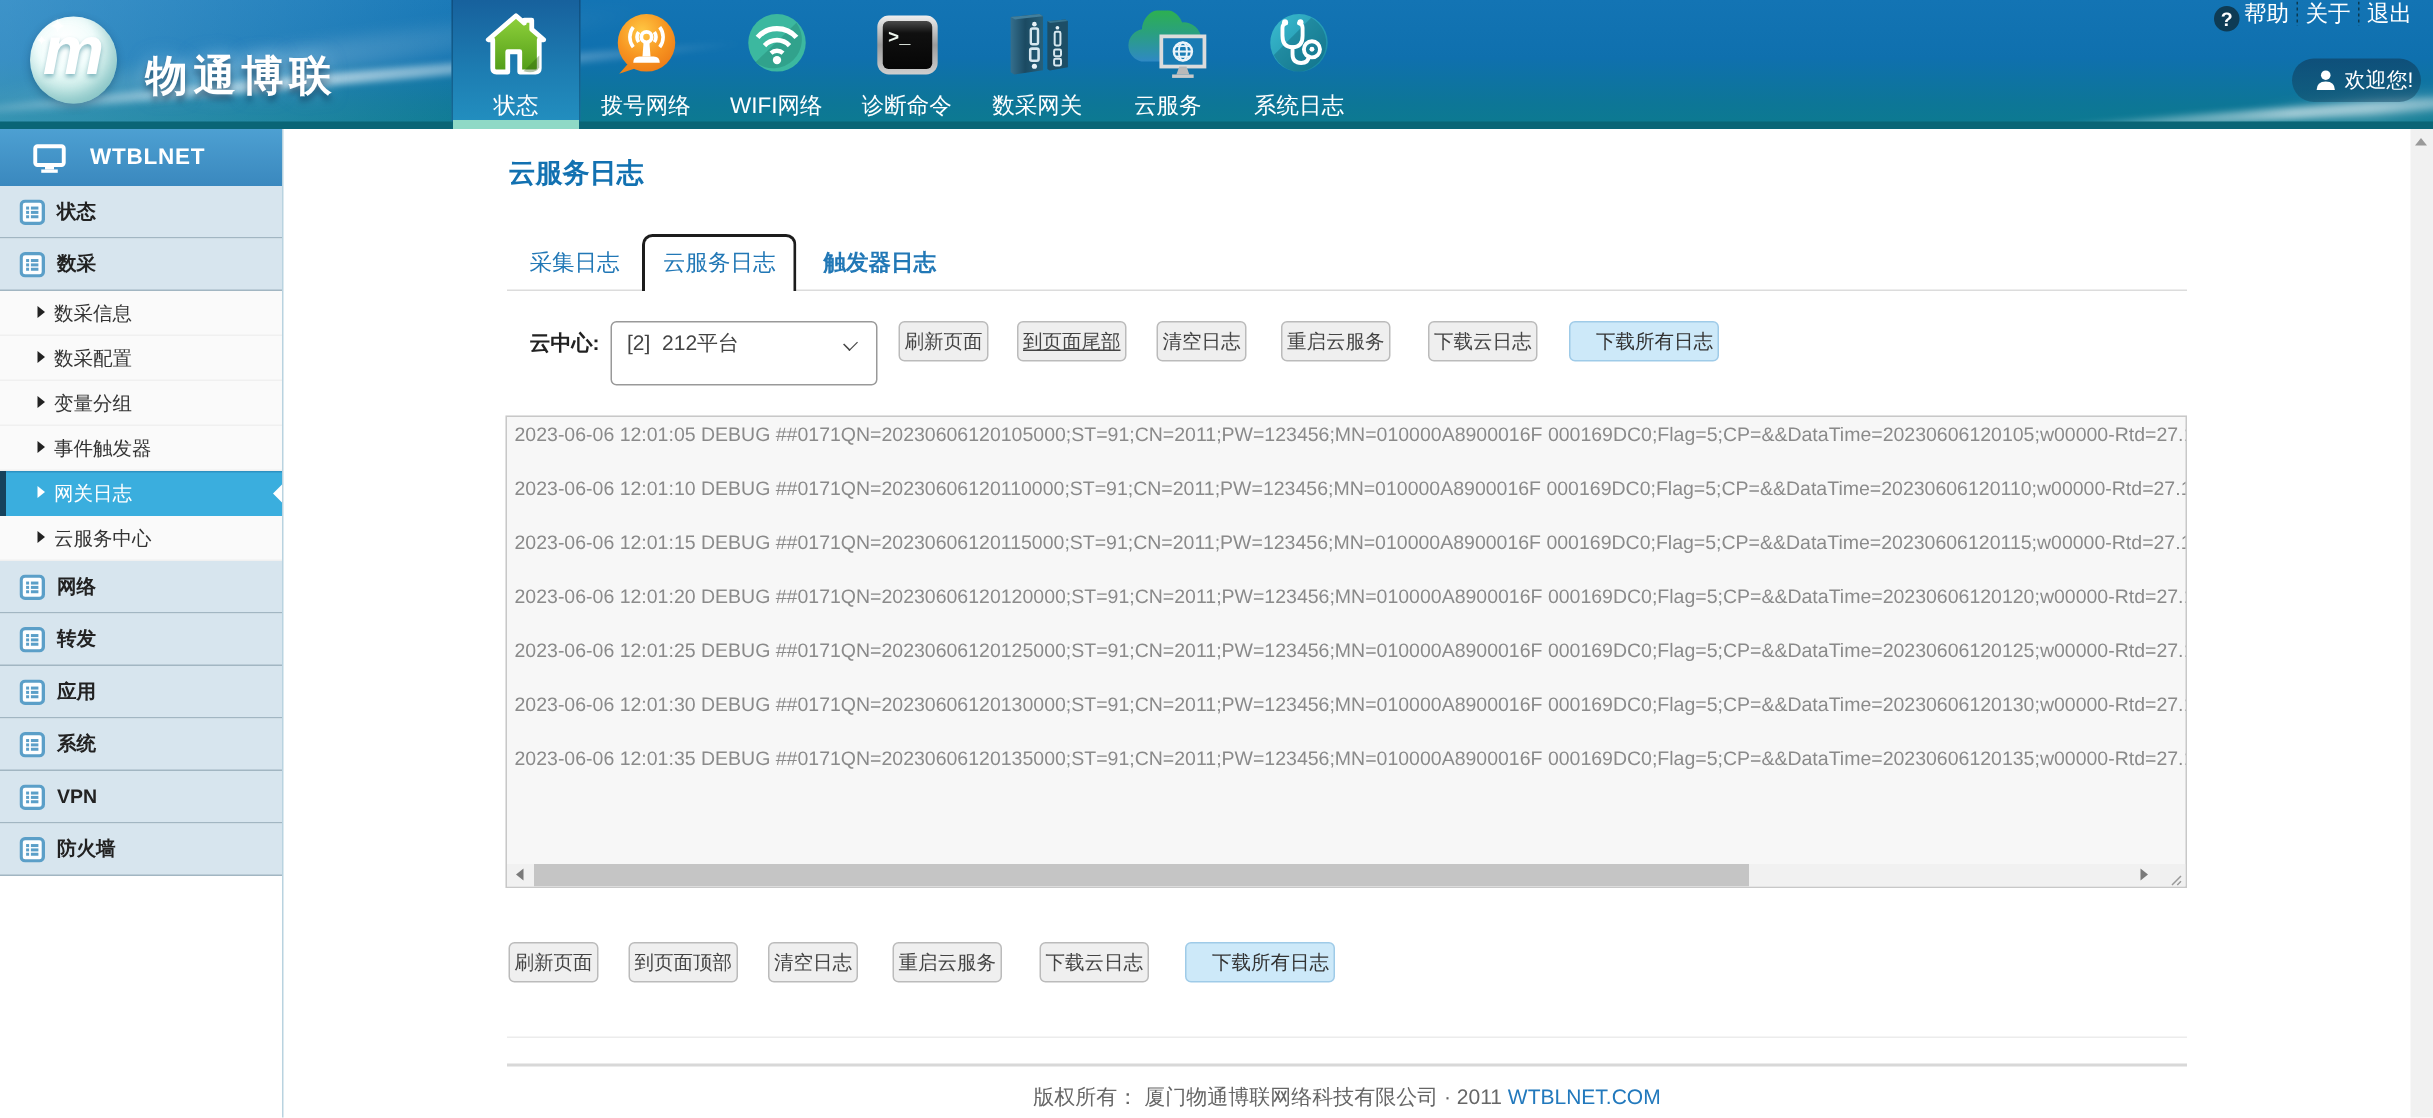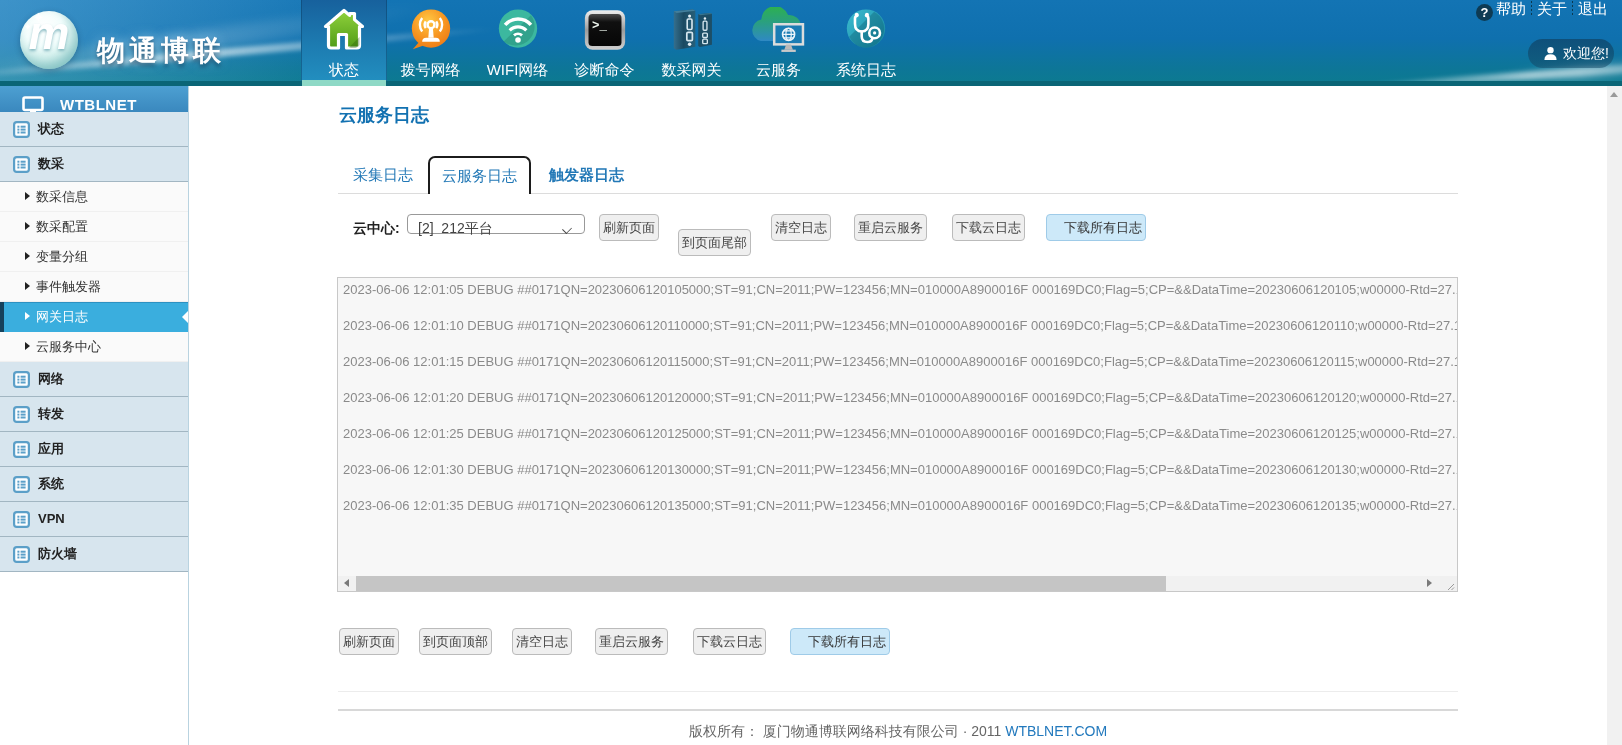--- a/index.html
+++ b/index.html
@@ -42,21 +42,21 @@
   background-image:linear-gradient(#0b3950 2px, transparent 2px); background-size:1px 4px; }
 #qmark { display:inline-block; width:17px; height:17px; line-height:17px; border-radius:50%;
   background:#0e3b54; color:#fff; text-align:center; font-weight:bold; font-size:13px; vertical-align:-3px; }
 #welcome { position:absolute; left:1528px; top:39px; width:86px; height:29px; border-radius:15px;
   background:linear-gradient(180deg, rgba(14,58,88,.60), rgba(20,72,102,.50));
   color:#fff; font-size:14px; line-height:29px; padding-left:35px; }
 #welcome svg { position:absolute; left:15px; top:7px; }
 
 #sidebar { position:absolute; left:0; top:86px; width:189px; height:659px; background:#fff;
   border-right:1px solid #b9d3e0; }
-#sbhead { height:26px; background:linear-gradient(180deg,#4da0d2 0%,#3a88be 100%);
+#sbhead { height:38px; background:linear-gradient(180deg,#4da0d2 0%,#3a88be 100%);
   color:#fff; font-weight:bold; font-size:15px; line-height:38px; padding-left:60px; letter-spacing:0.5px; }
 #sbhead svg { position:absolute; left:22px; top:10px; }
 .mitem { position:relative; height:35px; background:#d7e5ee; box-shadow:inset 0 -1px 0 #a2b6c2;
   font-size:13px; font-weight:bold; color:#222; line-height:34px; padding-left:38px; }
 .mitem svg { position:absolute; left:13px; top:9px; }
 .sitem { position:relative; height:30px; background:#fafafa; box-shadow:inset 0 -1px 0 #f0f0f0;
   font-size:13px; color:#333; line-height:30px; padding-left:36px; }
 .sitem .tri { position:absolute; left:25px; top:10px; width:0; height:0;
   border-top:4.5px solid transparent; border-bottom:4.5px solid transparent; border-left:5px solid #222; }
 .sitem.sel { background:#3aaede; color:#fff; box-shadow:inset 0 1px 0 #2c91c2;padding-left:36px; }
@@ -65,21 +65,21 @@
 .sitem.sel .notch { position:absolute; right:0; top:9px; width:0; height:0;
   border-top:6px solid transparent; border-bottom:6px solid transparent; border-right:6px solid #fff; }
 
 #title { position:absolute; left:339px; top:103px; font-size:18px; font-weight:bold; color:#1271b1; }
 .tabtxt { position:absolute; top:166px; font-size:15px; color:#2278b6; }
 #tabline { position:absolute; left:338px; top:193px; width:1120px; height:1px; background:#dcdcdc; }
 #activetab { position:absolute; left:428px; top:156px; width:103px; height:38px; background:#fff;
   border:2px solid #1c1c1c; border-bottom:none; border-radius:7px 7px 0 0; z-index:2;
   text-align:center; line-height:36px; font-size:15px; color:#2278b6; }
 #lblcenter { position:absolute; left:353px; top:220px; font-size:14px; font-weight:bold; color:#222; }
-#sel { position:absolute; left:407px; top:214px; width:178px; height:20px; background:#fff;
+#sel { position:absolute; left:407px; top:214px; width:178px; height:43px; background:#fff;
   border:1px solid #999; border-radius:4px; font-size:14px; color:#444; line-height:26px; padding-left:10px; }
 #sel .chev { position:absolute; right:13px; top:10px; width:8px; height:8px;
   border-left:1.7px solid #444; border-bottom:1.7px solid #444; transform:rotate(-45deg) scale(1,.75); }
 .btn { position:absolute; height:27px; background:#efefef; border:1px solid #bbb; border-radius:4px;
   font-size:13px; color:#444; line-height:25px; text-align:center; padding:0 3px; }
 .btn.blue { background:#cde9f9; border-color:#9fcbe8; color:#333;padding-left:17px; }
 
 #logbox { position:absolute; left:337px; top:277px; width:1121px; height:315px;
   border:1px solid #c8c8c8; background:#f7f7f7; overflow:hidden; }
 #logtext { position:absolute; left:5px; top:3px; width:1400px; font-size:13px; color:#8a8a8a;
@@ -359,21 +359,21 @@
 
 <div id="title">云服务日志</div>
 <div class="tabtxt" style="left:353px;">采集日志</div>
 <div class="tabtxt" style="left:549px;font-weight:bold;">触发器日志</div>
 <div id="tabline"></div>
 <div id="activetab">云服务日志</div>
 
 <div id="lblcenter">云中心:</div>
 <div id="sel">[2]&nbsp;&nbsp;212平台<span class="chev"></span></div>
 <div class="btn" style="left:599px;top:214px;">刷新页面</div>
-<div class="btn" style="left:678px;top:229px;">到页面尾部</div>
+<div class="btn" style="left:678px;top:214px;text-decoration:underline;">到页面尾部</div>
 <div class="btn" style="left:771px;top:214px;">清空日志</div>
 <div class="btn" style="left:854px;top:214px;">重启云服务</div>
 <div class="btn" style="left:952px;top:214px;">下载云日志</div>
 <div class="btn blue" style="left:1046px;top:214px;">下载所有日志</div>
 
 <div id="logbox">
     <div id="logtext">2023-06-06 12:01:05 DEBUG ##0171QN=20230606120105000;ST=91;CN=2011;PW=123456;MN=010000A8900016F 000169DC0;Flag=5;CP=&amp;&amp;DataTime=20230606120105;w00000-Rtd=27.1;w00000-Flag=N&amp;&amp;
 
 2023-06-06 12:01:10 DEBUG ##0171QN=20230606120110000;ST=91;CN=2011;PW=123456;MN=010000A8900016F 000169DC0;Flag=5;CP=&amp;&amp;DataTime=20230606120110;w00000-Rtd=27.1;w00000-Flag=N&amp;&amp;
 

